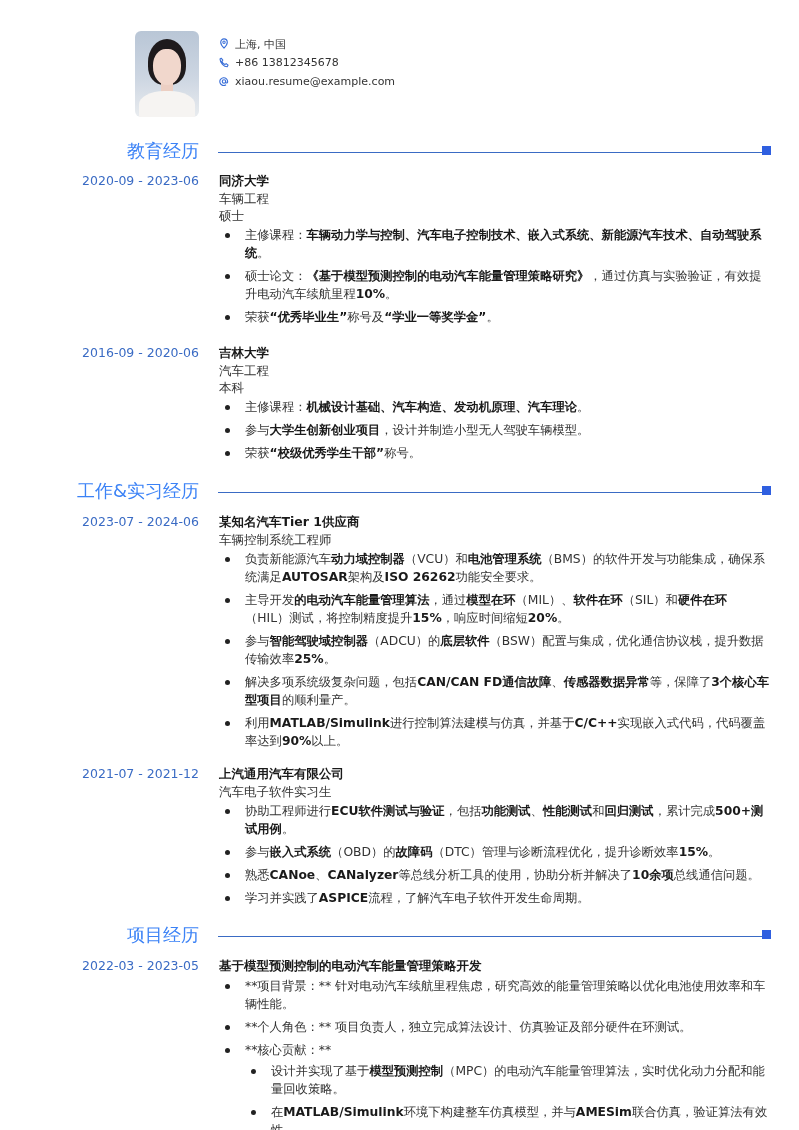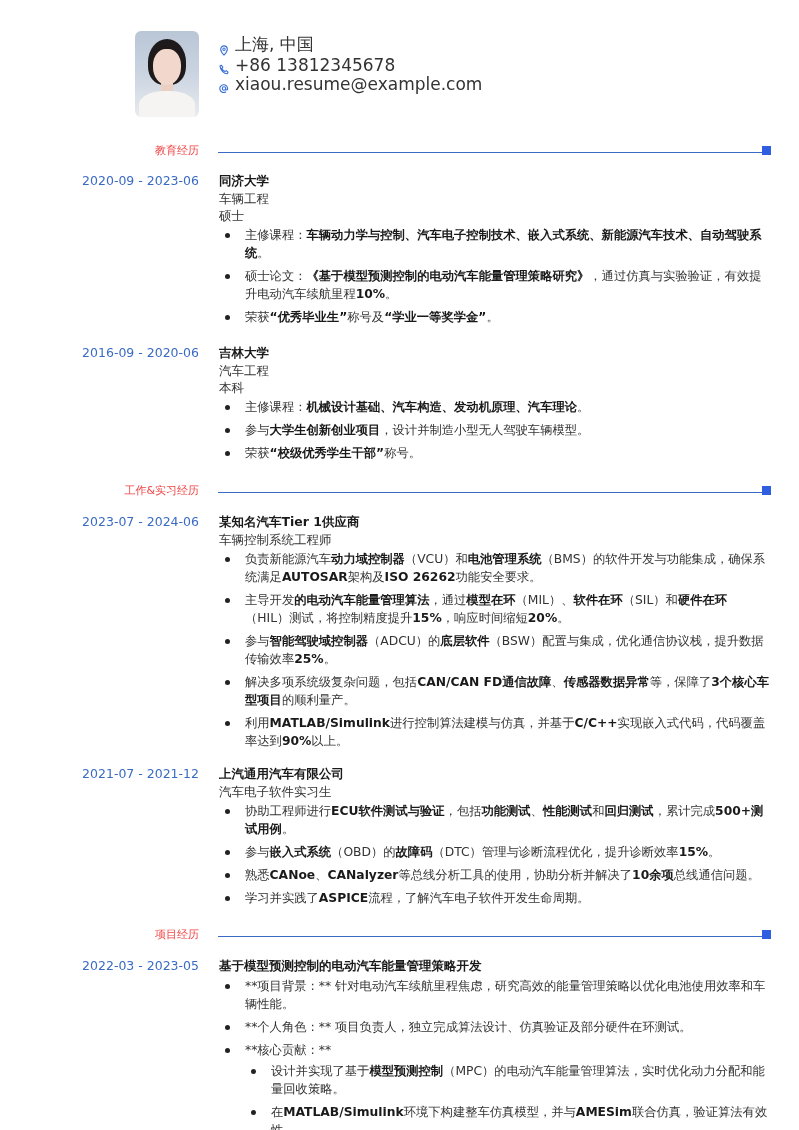--- a/index.html
+++ b/index.html
@@ -29,29 +29,29 @@
     }
     .avatar .neck {
       position: absolute; left: 26px; top: 50px; width: 12px; height: 14px; background: #eccfc3;
     }
     .avatar .body {
       position: absolute; left: 4px; top: 60px; width: 56px; height: 30px;
       background: #f6f4f2; border-radius: 45% 45% 0 0;
     }
     .info { margin-left: 20px; }
     .name { font-size: 20px; font-weight: 500; color: #1a1a1a; line-height: 24px; margin-top: 0px; letter-spacing: 0.2px; }
-    .contact { display: flex; align-items: flex-end; font-size: 17px; color: #333; height: 19px; margin-top: 0px; }
+    .contact { display: flex; align-items: flex-start; font-size: 11px; color: #333; height: 19px; margin-top: 0px; }
     .contact:first-of-type { margin-top: 6px; }
     .contact .ico { width: 10px; height: 12px; margin-right: 6px; display: inline-flex; align-items: center; justify-content: center; color: #3a6fd8; }
     .contact .ico svg { width: 10px; height: 11px; }
 
     
     .section-head { position: absolute; left: 0; width: 799px; height: 20px; }
     .section-title {
-      position: absolute; right: 600px; top: 0; font-size: 11px; color: #ef4444;
+      position: absolute; right: 600px; top: 0; font-size: 18px; color: #3b82f6;
       line-height: 20px; white-space: nowrap; text-align: right;
     }
     .section-line { position: absolute; left: 218px; top: 11px; width: 546px; height: 1px; background: #3a6bc4; }
     .section-square { position: absolute; left: 762px; top: 5px; width: 9px; height: 9px; background: #2f5fe0; }
 
     .entry { position: absolute; left: 0; width: 799px; }
     .date {
       position: absolute; right: 600px; top: 0; font-size: 12.5px; color: #3a6bc4;
       line-height: 18px; white-space: nowrap; text-align: center;
     }

